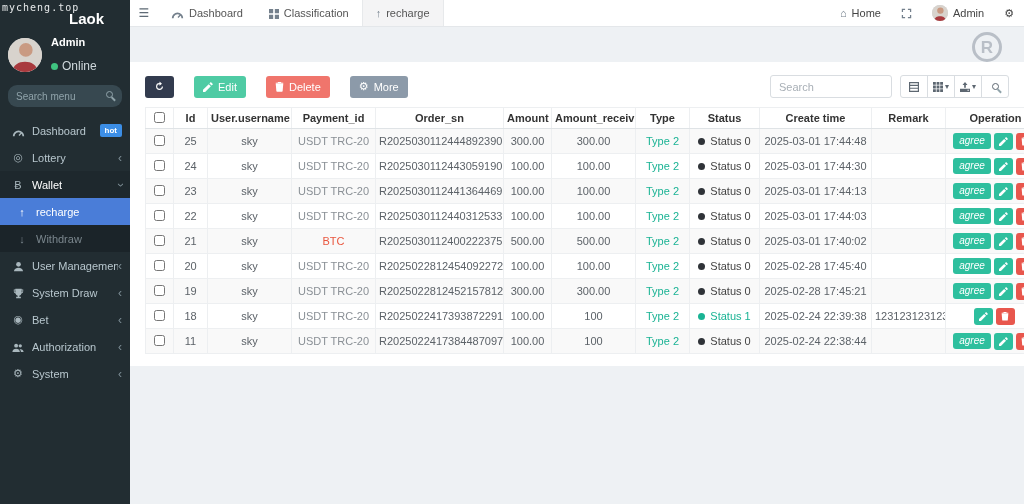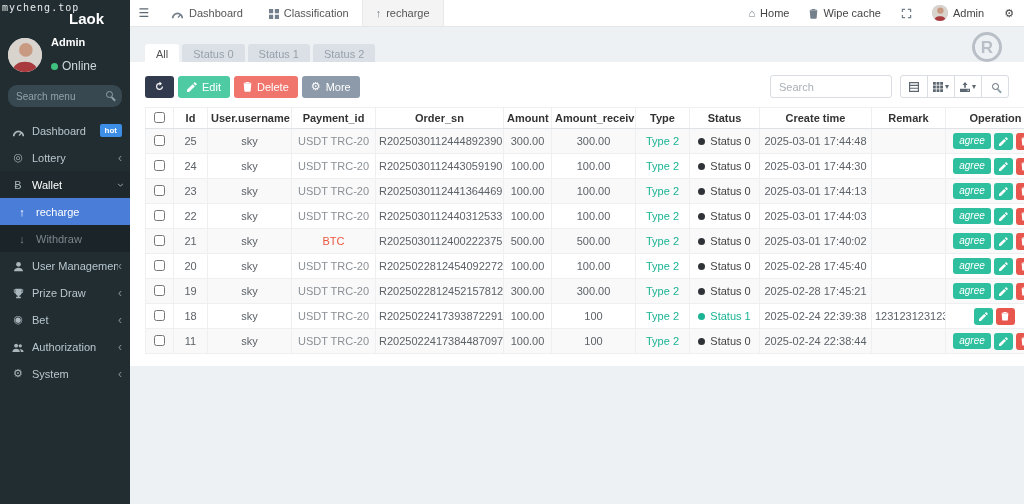--- a/index.html
+++ b/index.html
@@ -53,21 +53,21 @@
   .nic svg { vertical-align:-2px; }
   .avatar-sm { width:16px; height:16px; border-radius:50%; overflow:hidden; background:#cfd4d8; }
 
   .content { position:absolute; top:28px; left:0; right:0; bottom:0; background:#eef1f4; }
   .rlogo { position:absolute; top:4px; right:22px; width:30px; height:30px; border:3px solid #b9bfc7; border-radius:50%; color:#b9bfc7; font-weight:bold; font-size:17px; text-align:center; line-height:25px; z-index:0; font-family:"Liberation Sans",sans-serif; }
   .ftabs { position:absolute; top:16px; left:15px; display:flex; gap:3px; z-index:1; }
   .ftab { padding:4px 11px; background:#dbe0e6; color:#97a1ab; border-radius:3px 3px 0 0; cursor:pointer; }
   .ftab.active { background:#fff; color:#555; }
   .panel { position:absolute; top:34px; left:0; right:0; background:#fff; padding:13px 15px 12px; z-index:1; }
 
-  .toolbar { display:flex; align-items:center; margin-bottom:9px; }
+  .toolbar { display:flex; align-items:center; margin-bottom:9px;gap:16px; }
   .btn { display:inline-flex; align-items:center; gap:5px; height:22px; padding:0 9px; border-radius:3px; color:#fff; font-size:11px; cursor:pointer; border:none; margin-right:4px; font-family:"Liberation Sans",sans-serif; }
   .btn svg { display:block; }
   .btn-refresh { background:#323b4e; }
   .btn-edit { background:#4fcba4; }
   .btn-delete { background:#f0756c; }
   .btn-more { background:#8c9aa9; }
   .tool-right { margin-left:auto; display:flex; align-items:center;padding-left:34px; }
   .tsearch { width:122px; height:23px; border:1px solid #d9dde1; border-radius:3px; padding:0 8px; font-size:11px; color:#555; margin-right:8px; font-family:"Liberation Sans",sans-serif; }
   .tsearch::placeholder { color:#a8afb6; }
   .ibtn { width:28px; height:23px; background:#fff; border:1px solid #d9dde1; color:#5d6771; display:inline-flex; align-items:center; justify-content:center; gap:2px; cursor:pointer; margin-left:-1px; font-size:10px; }
@@ -157,21 +157,21 @@
             <circle cx="7" cy="4.2" r="3" fill="currentColor"></circle>
             <path fill="currentColor" d="M1.2 13c.3-3 2.7-4.5 5.8-4.5s5.5 1.5 5.8 4.5z"></path>
           </svg></span>
       <span class="slabel">User Management</span>
       <span class="chev">‹</span>
     </div>
     <div class="sitem">
       <span class="sic"><svg viewBox="0 0 14 14" width="11" height="11">
             <path fill="currentColor" d="M3 1h8v1h2v2a3 3 0 0 1-2.2 2.9A4 4 0 0 1 8 9.9V11h2v2H4v-2h2V9.9A4 4 0 0 1 3.2 6.9 3 3 0 0 1 1 4V2h2V1zM2 3v1c0 .8.4 1.4 1 1.7V3H2zm10 0h-1v2.7c.6-.3 1-.9 1-1.7V3z"></path>
           </svg></span>
-      <span class="slabel">Prize Draw</span>
+      <span class="slabel">System Draw</span>
       <span class="chev">‹</span>
     </div>
     <div class="sitem">
       <span class="sic">◉</span>
       <span class="slabel">Bet</span>
       <span class="chev">‹</span>
     </div>
     <div class="sitem">
       <span class="sic"><svg viewBox="0 0 16 14" width="12" height="11">
             <circle cx="5.5" cy="4.5" r="2.6" fill="currentColor"></circle>
@@ -206,52 +206,40 @@
       <span>Classification</span>
     </div>
     <div class="ntab active">
       <span class="nic">↑</span>
       <span>recharge</span>
     </div>
     <div class="nright">
       <span class="nitem">
         <span class="nic">⌂</span>
         <span>Home</span>
-      </span>
-      <span class="nitem">
-        <span class="nic"><svg viewBox="0 0 12 14" width="9" height="11">
-              <path fill="currentColor" d="M1 3.5h10l-.8 9.5a1 1 0 0 1-1 .9H2.8a1 1 0 0 1-1-.9L1 3.5zM4 1h4l.5 1H11v1.2H1V2h2.5L4 1z"></path>
-            </svg></span>
-        <span>Wipe cache</span>
       </span>
       <span class="nitem">
         <span class="nic"><svg viewBox="0 0 14 14" width="11" height="11">
               <path fill="currentColor" d="M1 1h4.2v1.6H2.6v2.6H1V1zm7.8 0H13v4.2h-1.6V2.6H8.8V1zM1 8.8h1.6v2.6h2.6V13H1V8.8zm10.4 0H13V13H8.8v-1.6h2.6V8.8z"></path>
             </svg></span>
       </span>
       <span class="nitem">
         <span class="avatar-sm"><svg viewBox="0 0 40 40" width="16" height="16">
               <rect fill="#d8d3cd" width="40" height="40"></rect>
               <circle cx="21" cy="14" r="8" fill="#c99a82"></circle>
               <path d="M5 42c0-10 7-14 15-14s15 4 15 14z" fill="#a93a3e"></path>
             </svg></span>
         <span>Admin</span>
       </span>
       <span class="nitem">⚙</span>
     </div>
   </div>
 
   <div class="content">
     <div class="rlogo">R</div>
-    <div class="ftabs">
-      <span class="ftab active">All</span>
-      <span class="ftab">Status 0</span>
-      <span class="ftab">Status 1</span>
-      <span class="ftab">Status 2</span>
-    </div>
 
     <div class="panel">
       <div class="toolbar">
         <a class="btn btn-refresh">
           <svg viewBox="0 0 16 16" width="11" height="11">
               <path fill="#fff" d="M8 3a5 5 0 1 0 5 5h-1.6A3.4 3.4 0 1 1 8 4.6V7l3.6-3L8 .9V3z"></path>
             </svg>
         </a>
         <a class="btn btn-edit">
           <svg viewBox="0 0 14 14" width="10" height="10">

